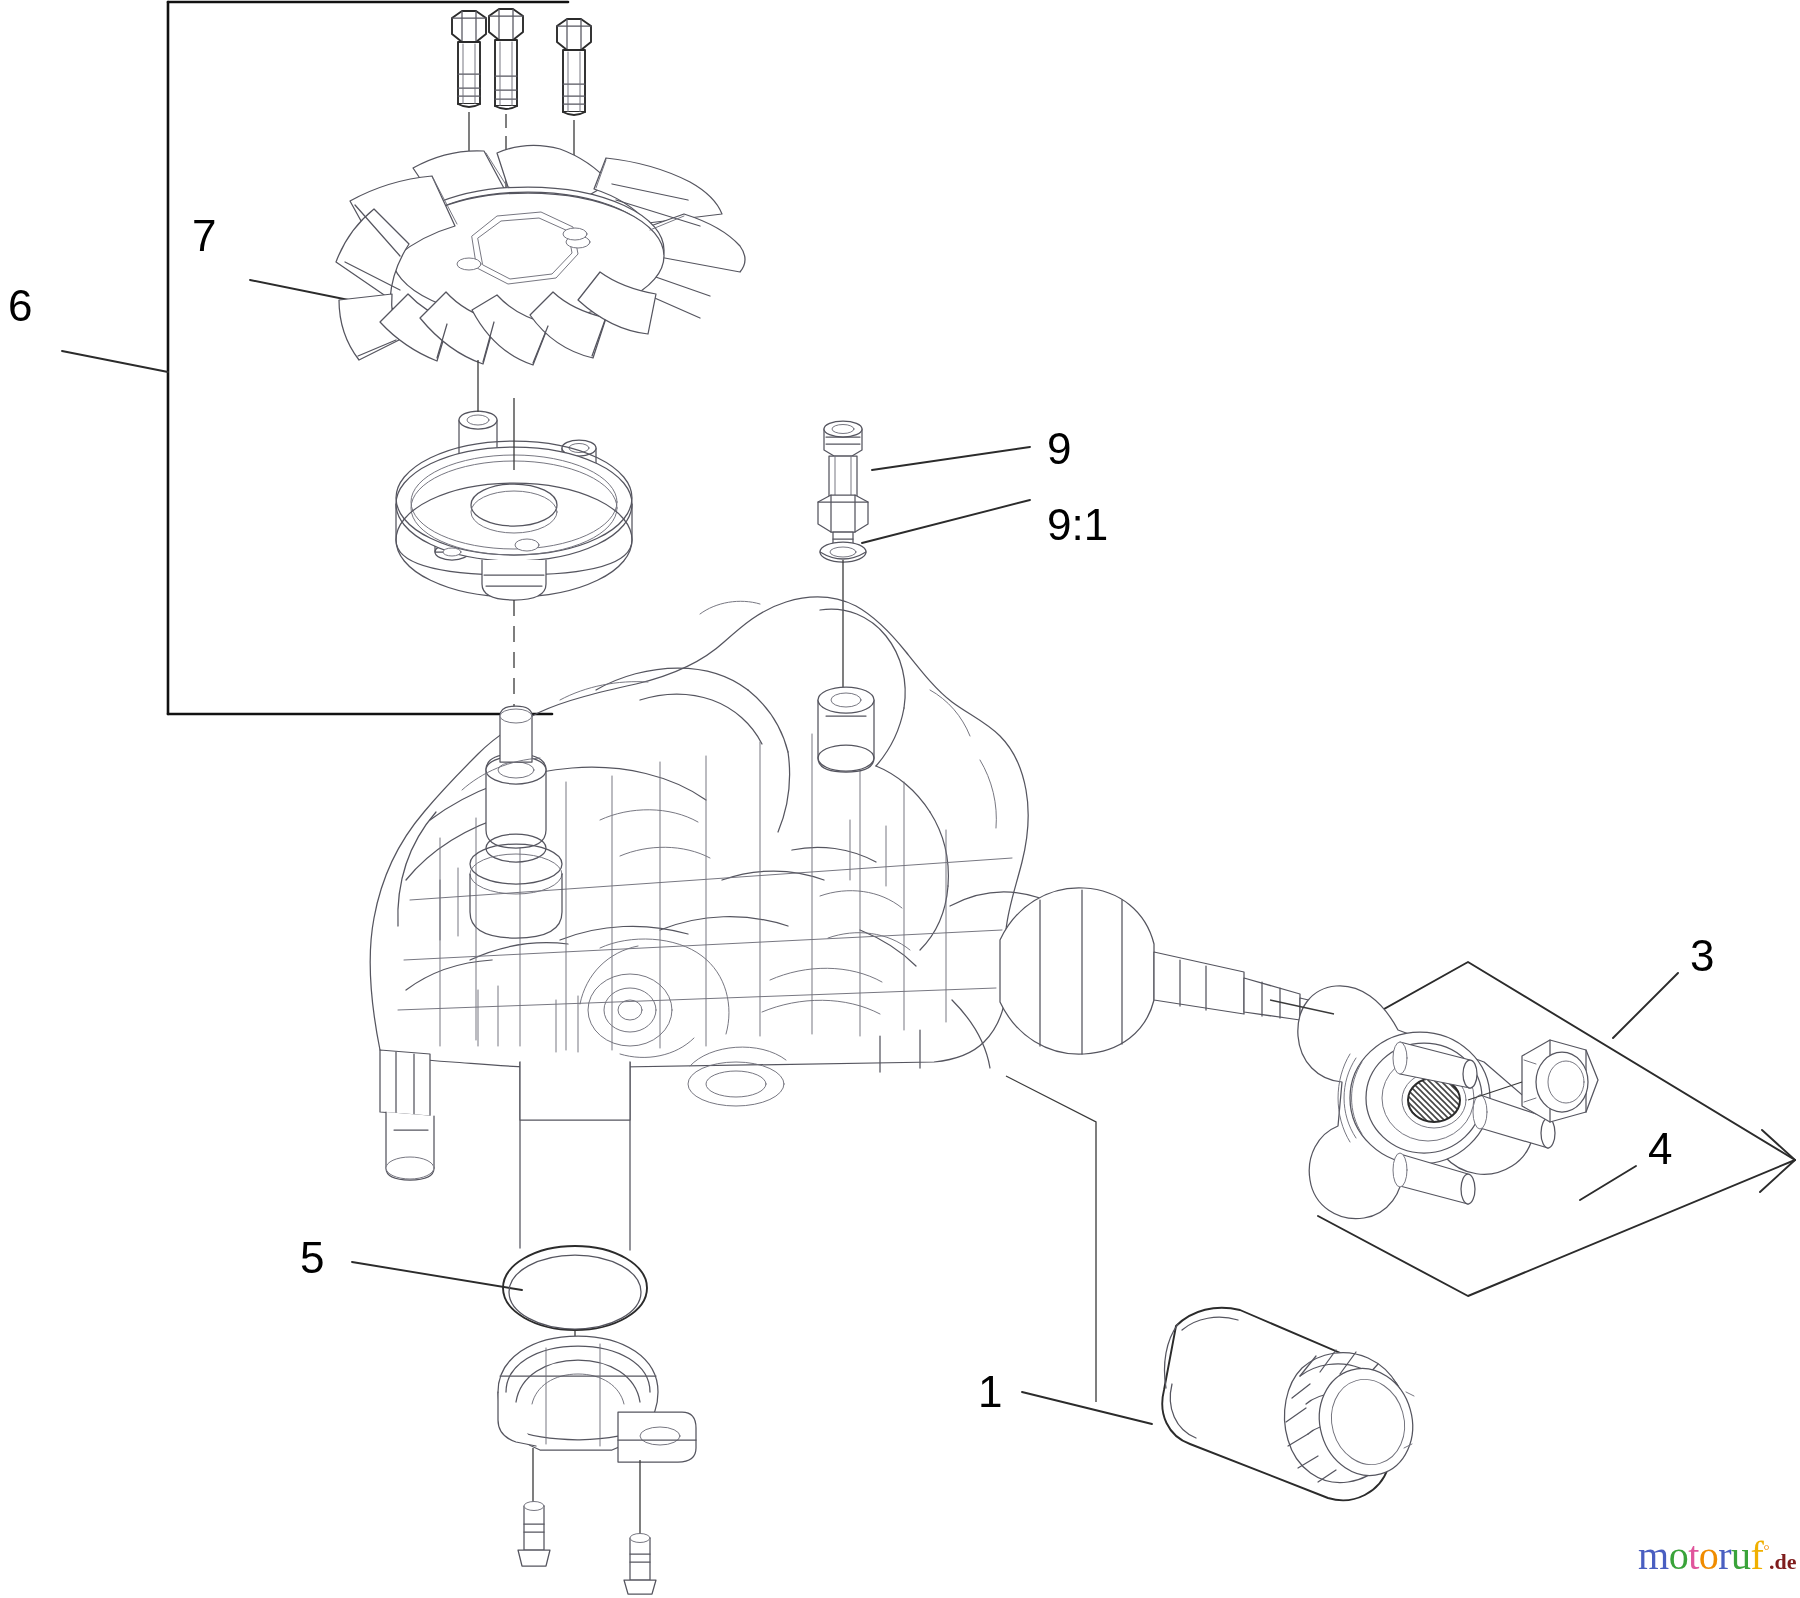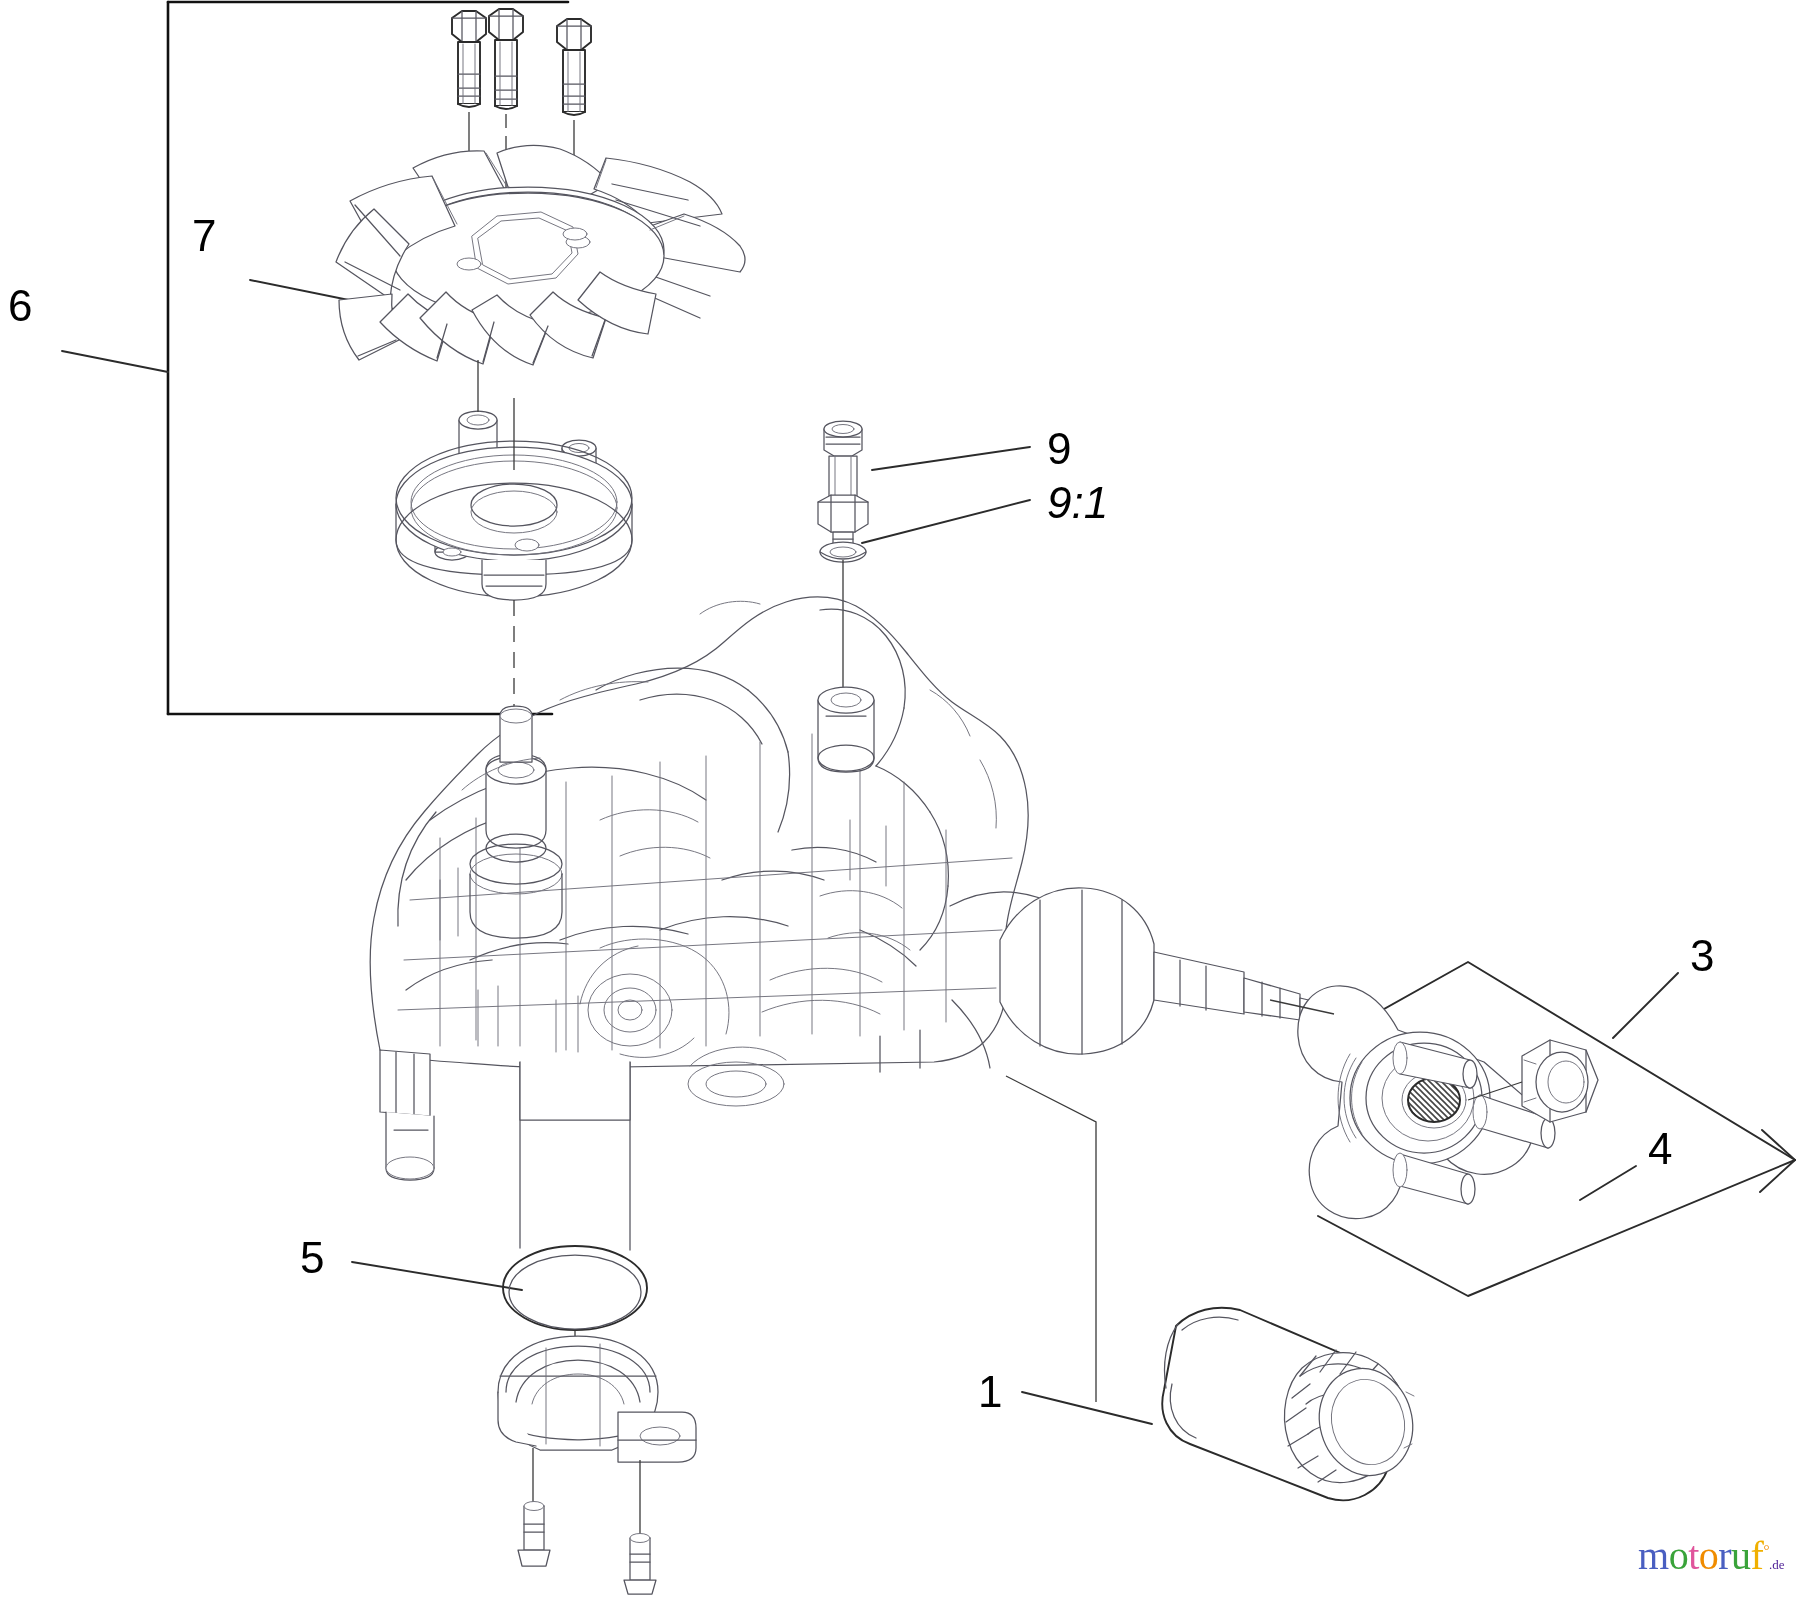--- a/index.html
+++ b/index.html
@@ -47,23 +47,24 @@
     line-height: 1;
     white-space: nowrap;
   }
   .wm .l { display: inline-block; }
   .wm .sup {
     font-size: 15px;
     vertical-align: super;
     color: #f08c00;
   }
   .wm .de {
-    font-size: 13px;
-    color: #4c1d95;
+    font-size: 22px;
+    color: #7f1d1d;
     letter-spacing: 0;
+    font-weight: bold;
   }
 </style>
 </head>
 <body>
 
 <div id="sheet">
 
   <svg class="layer" viewBox="0 0 1800 1598">
     <defs>
       <style>
@@ -482,21 +483,21 @@
       <path class="tt" d="M1406 1392 L1414 1396 M1404 1448 L1412 1444"></path>
     </g>
 
     <path class="cl" d="M1006 1076 L1096 1122 L1096 1402" stroke-dasharray="0"></path>
 
   </svg>
 
   <div class="callout" style="left:8px;  top:284px;">6</div>
   <div class="callout" style="left:192px;top:214px;">7</div>
   <div class="callout" style="left:1047px;top:427px;">9</div>
-  <div class="callout" style="left:1047px;top:481px;font-style:italic;">9:1</div>
+  <div class="callout" style="left:1047px;top:503px;">9:1</div>
   <div class="callout" style="left:1690px;top:934px;">3</div>
   <div class="callout" style="left:1648px;top:1127px;">4</div>
   <div class="callout" style="left:300px; top:1236px;">5</div>
   <div class="callout" style="left:978px; top:1370px;">1</div>
 
   <div class="wm">
     <span class="l" style="color: rgb(74, 95, 193);">m</span><span class="l" style="color: rgb(58, 163, 58);">o</span><span class="l" style="color: rgb(224, 85, 156);">t</span><span class="l" style="color: rgb(240, 140, 0);">o</span><span class="l" style="color: rgb(74, 95, 193);">r</span><span class="l" style="color: rgb(58, 163, 58);">u</span><span class="l" style="color: rgb(240, 176, 0);">f</span><span class="sup">°</span><span class="de">.de</span>
   </div>
 
 </div>

